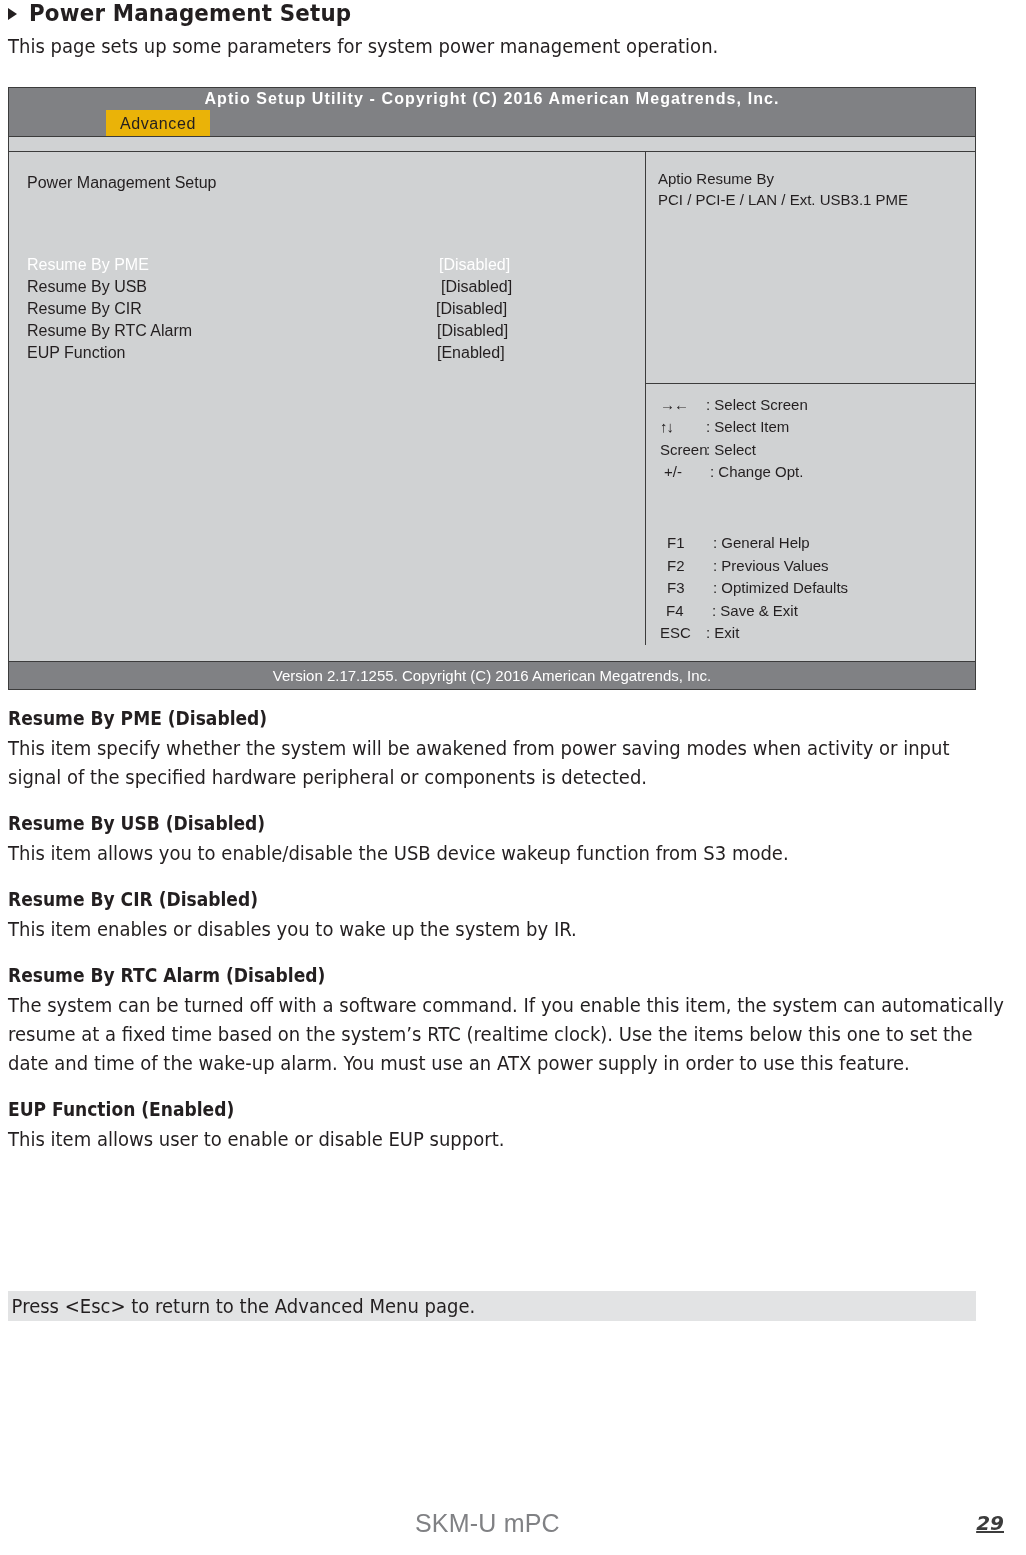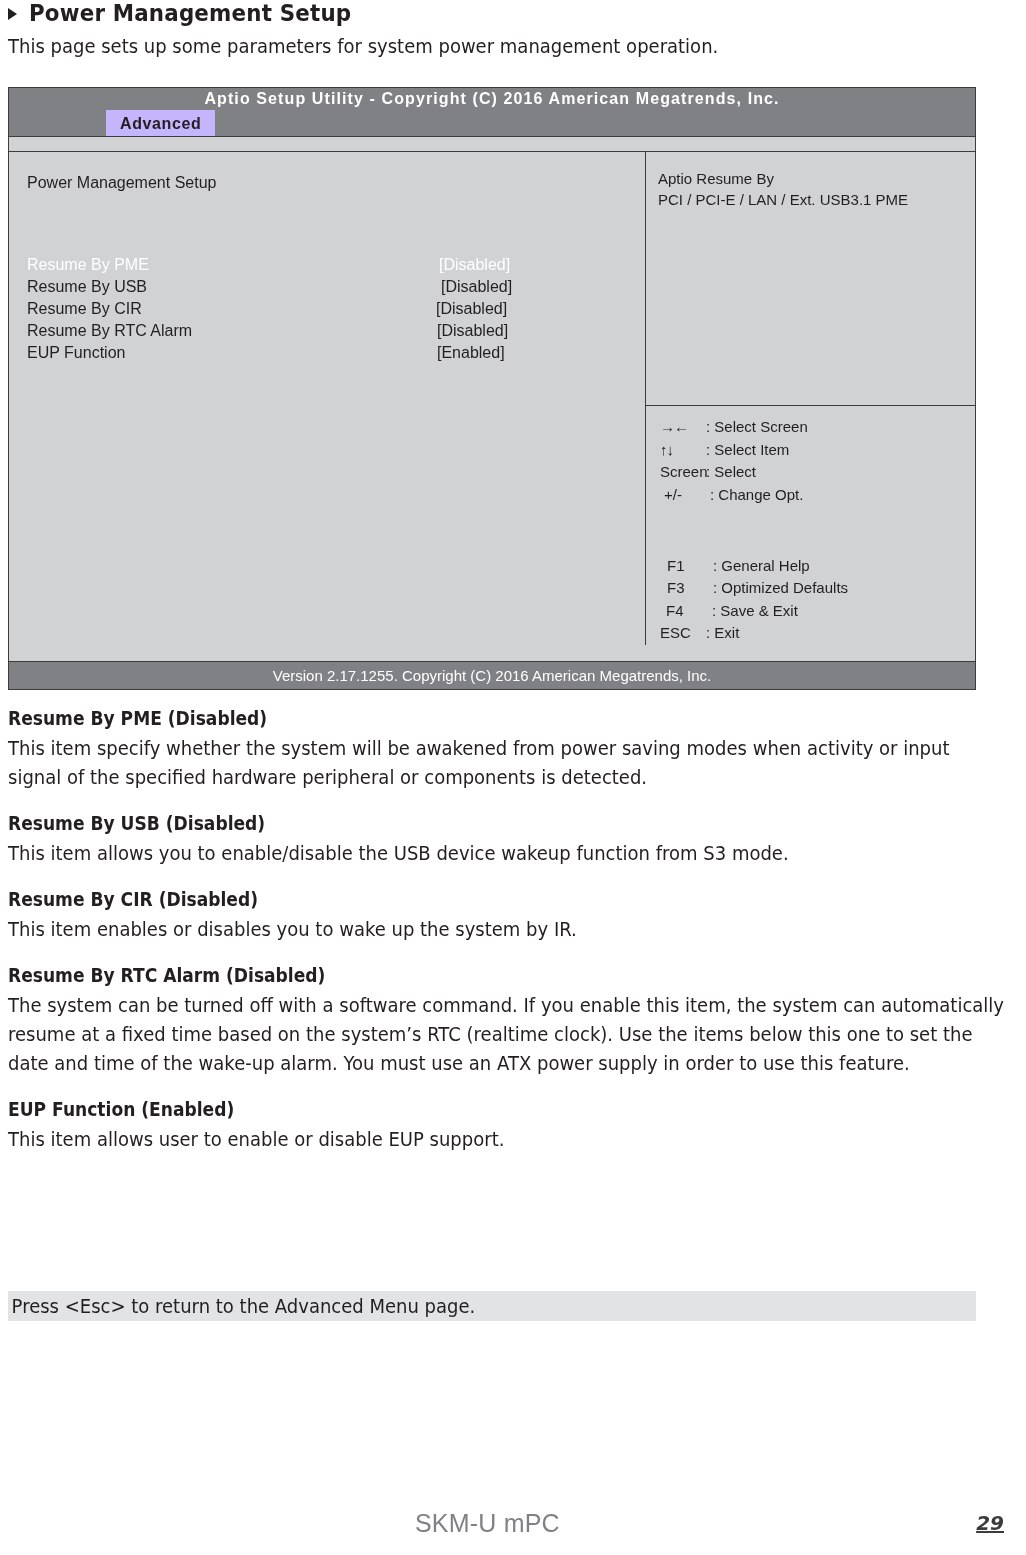--- a/index.html
+++ b/index.html
@@ -78,24 +78,24 @@
     font-weight: bold;
     letter-spacing: 1.1px;
     font-family: "Liberation Sans", sans-serif;
   }
   .tab {
     position: absolute;
     left: 97px;
     top: 22px;
     height: 26px;
     padding: 1px 14px 0 14px;
-    background: #c4b5fd;
+    background: #eab308;
     color: #231f20;
     font-size: 16px;
-    font-weight: bold;
+    font-weight: normal;
     letter-spacing: 0.6px;
     line-height: 26px;
     box-sizing: border-box;
   }
   .bios-subbar {
     height: 14px;
     background: #d0d2d3;
     border-bottom: 1px solid #3c3c3c;
   }
 
@@ -333,20 +333,24 @@
         </div>
         <div class="legend-row">
           <span class="legend-key" style="padding-left:4px;">+/-</span>
           <span class="legend-desc">: Change Opt.</span>
         </div>
         <div class="legend-row">
           <span class="legend-key" style="padding-left:7px;margin-top:48px;">F1</span>
           <span class="legend-desc">: General Help</span>
         </div>
         <div class="legend-row">
+          <span class="legend-key" style="padding-left:7px;">F2</span>
+          <span class="legend-desc">: Previous Values</span>
+        </div>
+        <div class="legend-row">
           <span class="legend-key" style="padding-left:7px;">F3</span>
           <span class="legend-desc">: Optimized Defaults</span>
         </div>
         <div class="legend-row">
           <span class="legend-key" style="padding-left:6px;">F4</span>
           <span class="legend-desc">: Save &amp; Exit</span>
         </div>
         <div class="legend-row">
           <span class="legend-key">ESC</span>
           <span class="legend-desc">: Exit</span>

